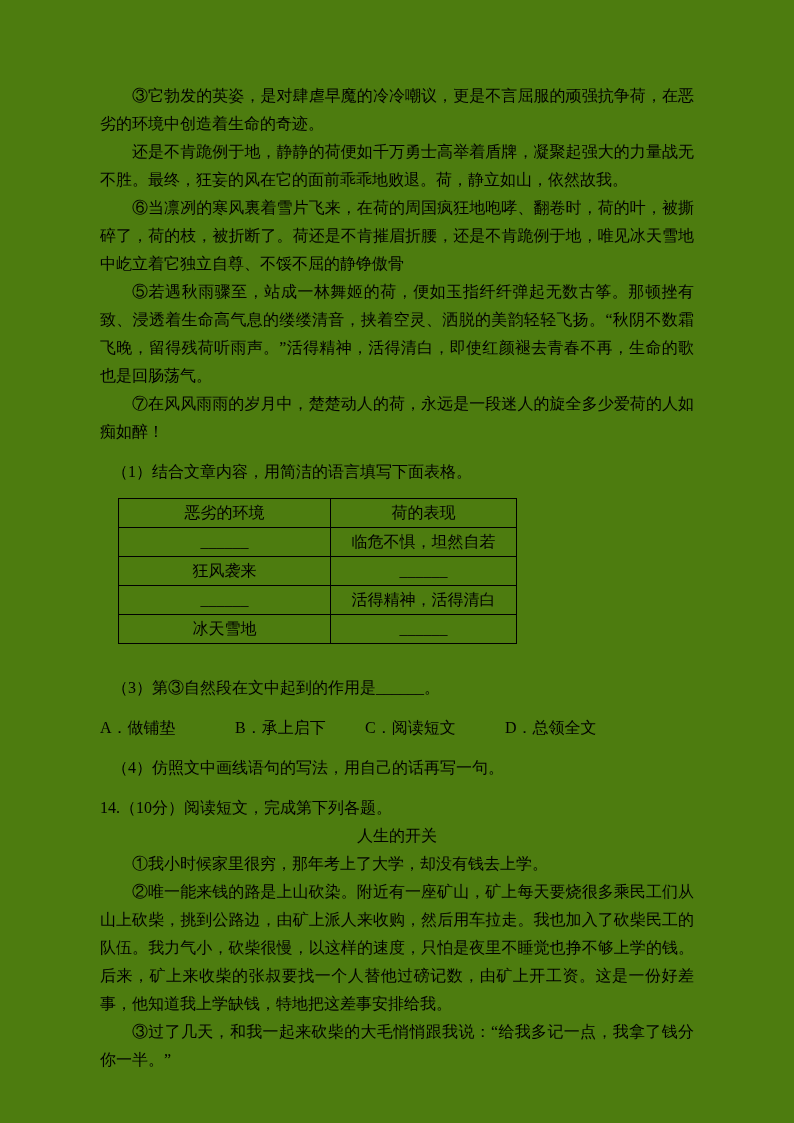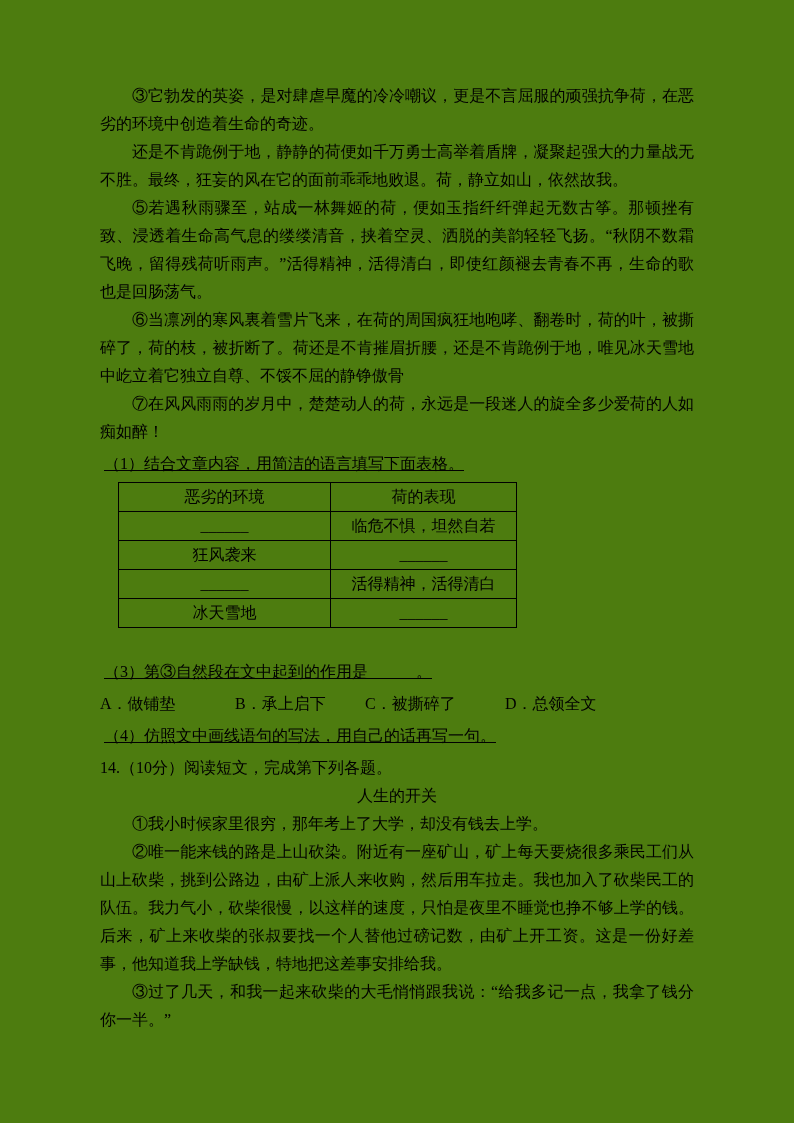--- a/index.html
+++ b/index.html
@@ -23,23 +23,22 @@
     width: 594px;
     font-size: 16px;
     line-height: 28px;
     text-align: justify;
   }
   .para {
     margin: 0;
     text-indent: 2em;
   }
   .qline {
-    margin: 4px;
+    margin: 12px;
     text-indent: 0;
-    text-decoration: underline;
   }
   .fill-table {
     border-collapse: collapse;
     margin: 2px 0 0 18px;
     table-layout: fixed;
     width: 398px;
     border-radius: 8px;
   }
   .fill-table td, .fill-table th {
     border: 1px solid #000000;
@@ -71,22 +70,22 @@
   }
 </style>
 </head>
 <body>
 
 <div class="page">
   <div class="content">
 
     <p class="para">③它勃发的英姿，是对肆虐早魔的冷冷嘲议，更是不言屈服的顽强抗争荷，在恶劣的环境中创造着生命的奇迹。</p>
     <p class="para">还是不肯跪例于地，静静的荷便如千万勇士高举着盾牌，凝聚起强大的力量战无不胜。最终，狂妄的风在它的面前乖乖地败退。荷，静立如山，依然故我。</p>
+    <p class="para">⑥当凛冽的寒风裏着雪片飞来，在荷的周国疯狂地咆哮、翻卷时，荷的叶，被撕碎了，荷的枝，被折断了。荷还是不肯摧眉折腰，还是不肯跪例于地，唯见冰天雪地中屹立着它独立自尊、不馁不屈的静铮傲骨</p>
     <p class="para">⑤若遇秋雨骤至，站成一林舞姬的荷，便如玉指纤纤弹起无数古筝。那顿挫有致、浸透着生命高气息的缕缕清音，挟着空灵、洒脱的美韵轻轻飞扬。“秋阴不数霜飞晚，留得残荷听雨声。”活得精神，活得清白，即使红颜褪去青春不再，生命的歌也是回肠荡气。</p>
-    <p class="para">⑥当凛冽的寒风裏着雪片飞来，在荷的周国疯狂地咆哮、翻卷时，荷的叶，被撕碎了，荷的枝，被折断了。荷还是不肯摧眉折腰，还是不肯跪例于地，唯见冰天雪地中屹立着它独立自尊、不馁不屈的静铮傲骨</p>
     <p class="para">⑦在风风雨雨的岁月中，楚楚动人的荷，永远是一段迷人的旋全多少爱荷的人如痴如醉！</p>
 
     <p class="qline">（1）结合文章内容，用简洁的语言填写下面表格。</p>
 
     <table class="fill-table">
       <colgroup>
           <col class="c1">
           <col class="c2">
         </colgroup>
       <tbody>
@@ -112,21 +111,21 @@
       </tr>
     </tbody>
       </table>
 
 
     <p class="qline q3-line">（3）第③自然段在文中起到的作用是______。</p>
 
     <p class="options-row">
       <span class="opt-a">A．做铺垫</span>
       <span class="opt-b">B．承上启下</span>
-      <span class="opt-c">C．被撕碎了</span>
+      <span class="opt-c">C．阅读短文</span>
       <span class="opt-d">D．总领全文</span>
     </p>
 
     <p class="qline">（4）仿照文中画线语句的写法，用自己的话再写一句。</p>
 
     <p class="section-head">14.（10分）阅读短文，完成第下列各题。</p>
 
     <p class="passage-title">人生的开关</p>
 
     <p class="para">①我小时候家里很穷，那年考上了大学，却没有钱去上学。</p>

